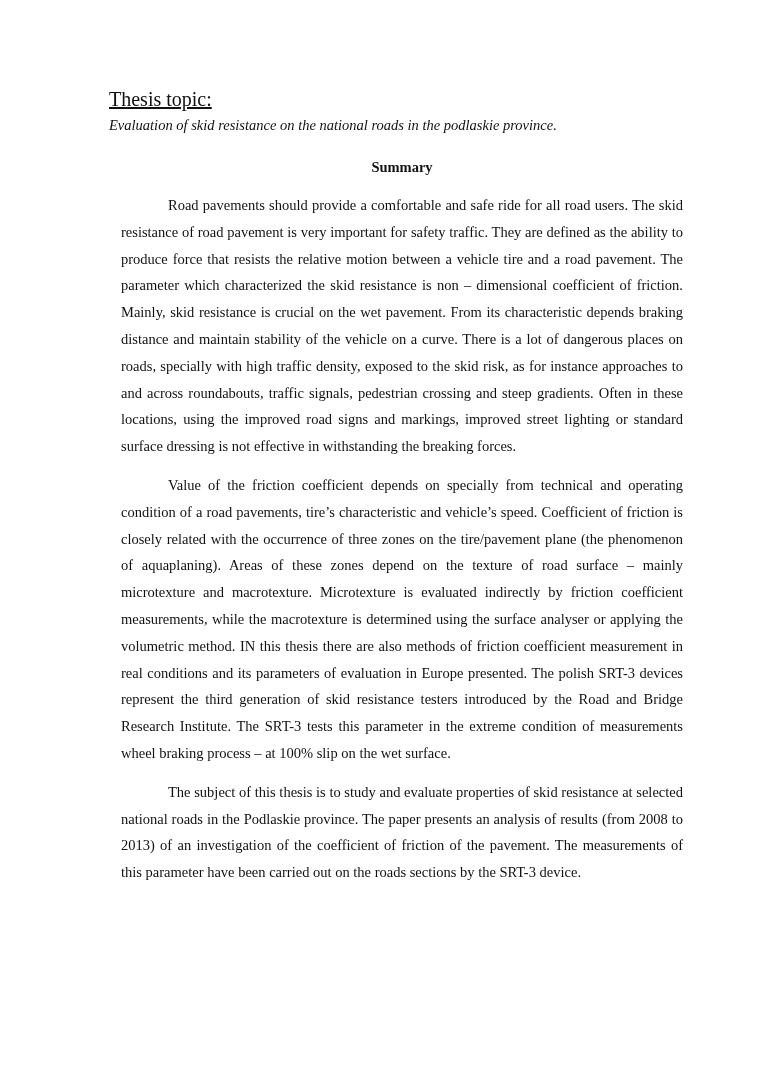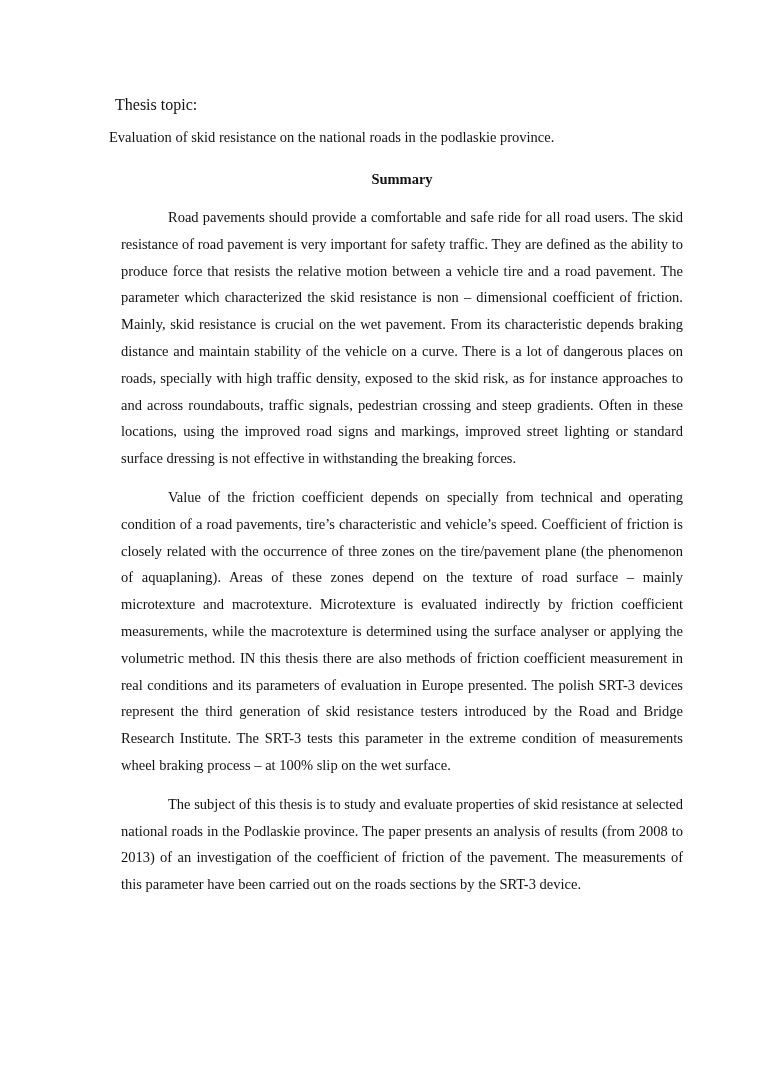--- a/index.html
+++ b/index.html
@@ -15,28 +15,30 @@
       color: #111111;
       font-family: "Liberation Serif", serif;
     }
     .page {
       position: absolute;
       left: 109px;
       top: 86px;
       width: 586px;
     }
     .topic-label {
-      font-size: 16px;
+      font-size: 20px;
+      text-decoration: underline;
       line-height: 26px;
-      margin: 6px;
+      margin: 0;
     }
     .topic-title {
       font-size: 14.5px;
       line-height: 26px;
       margin: 0 0 10px 0;
+      font-style: italic;
     }
     .summary-heading {
       font-size: 14.5px;
       font-weight: bold;
       text-align: center;
       line-height: 26px;
       margin: 16px 0 9px 0;
     }
     .para {
       font-size: 14.5px;

